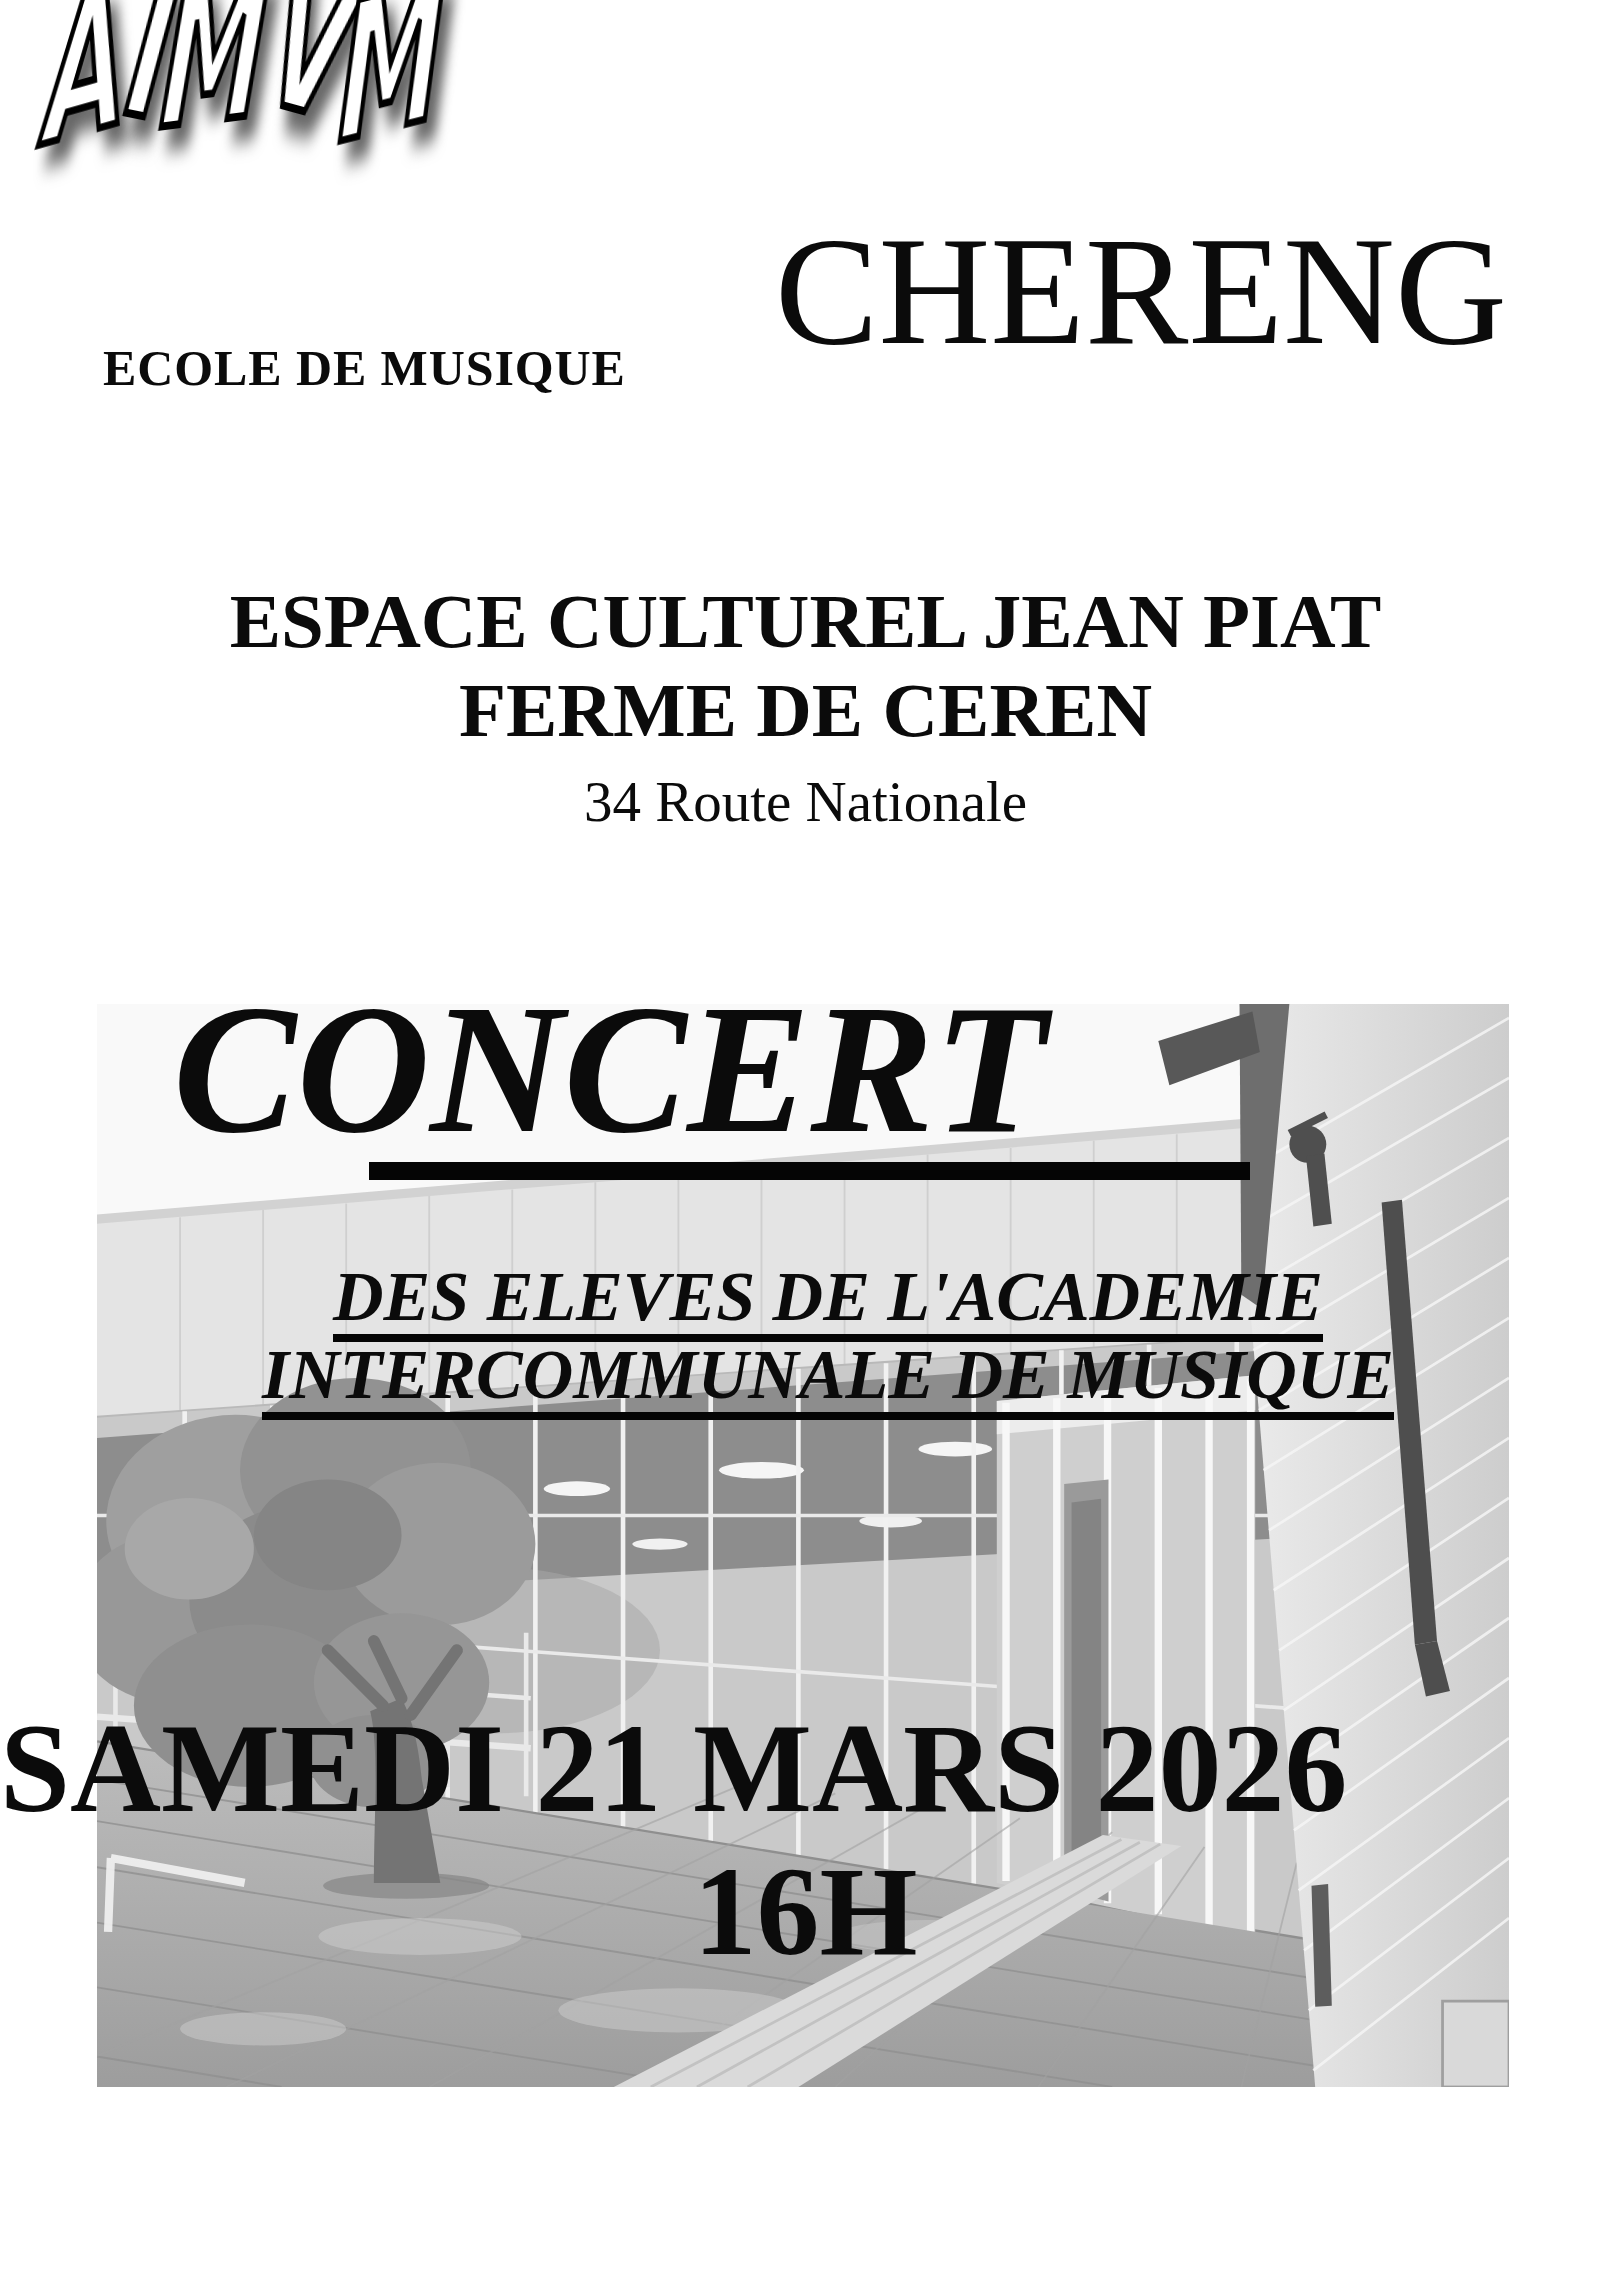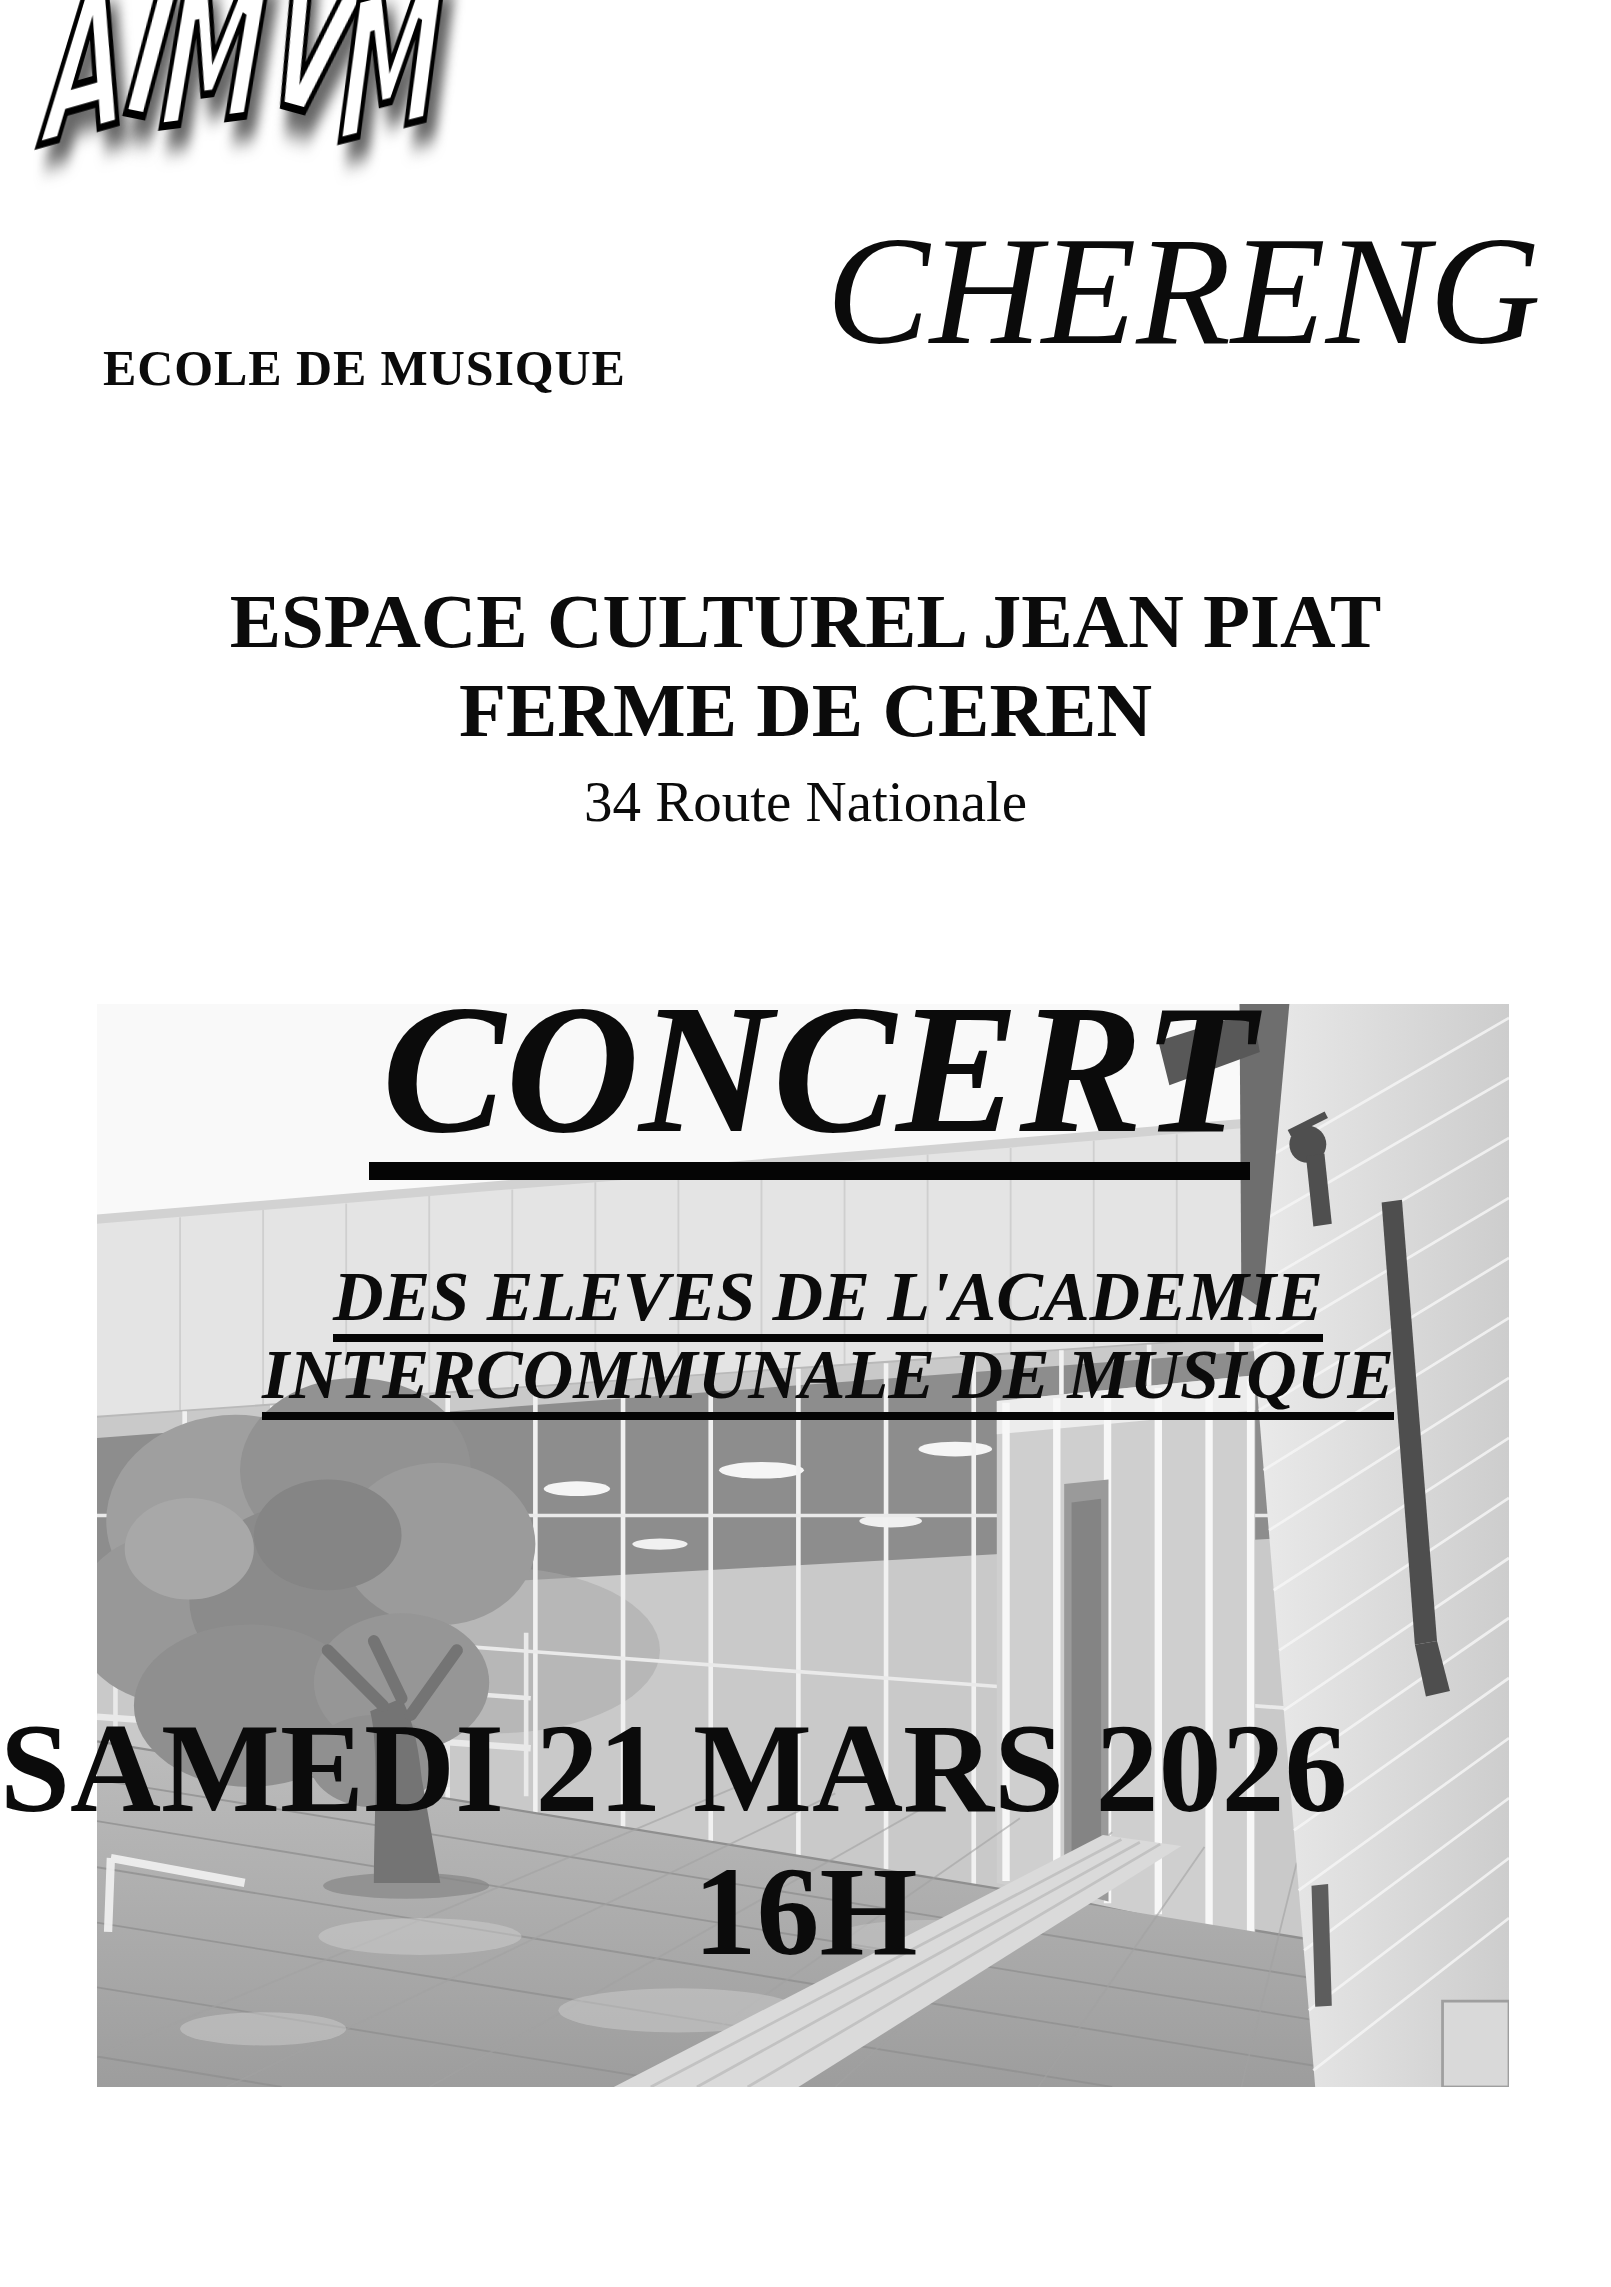--- a/index.html
+++ b/index.html
@@ -37,37 +37,36 @@
   .logo-letter:nth-child(5){transform:scaleY(1.86) rotate(-8deg) translateY(5.5px);}
 
   .logo-subtitle{
     left:103px;top:343px;
     font-weight:700;font-size:50px;line-height:1;
     letter-spacing:0.9px;
   }
 
   .city-title{
     left:775px;top:214px;width:766px;
-    text-align:right;
-    font-size:155px;line-height:1;font-weight:400;font-style:italic;
+    text-align:left;
+    font-size:155px;line-height:1;font-weight:400;
   }
 
   
   .venue-line1{left:0;top:583px;width:1611px;text-align:center;font-weight:700;font-size:77px;line-height:1;}
   .venue-line2{left:0;top:672px;width:1611px;text-align:center;font-weight:700;font-size:77px;line-height:1;}
   .venue-line3{left:0;top:773px;width:1611px;text-align:center;font-weight:400;font-size:57px;line-height:1;}
 
   
   .photo{left:97px;top:1004px;width:1412px;height:1083px;}
   .photo svg{display:block;width:100%;height:100%;}
 
   
   .concert-title{
     left:173px;top:976px;width:1292px;
-    text-align:center;
     font-style:italic;font-weight:700;
     font-size:185px;line-height:1;
   }
   .concert-underline{
     left:369px;top:1162px;width:881px;height:17.5px;
     background:#050505;
   }
   .performers-line{
     left:108px;width:1440px;
     text-align:center;

